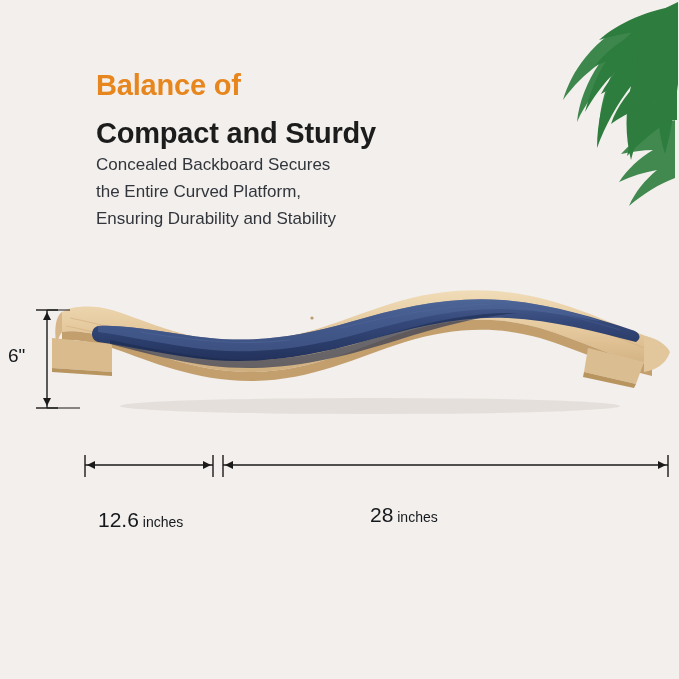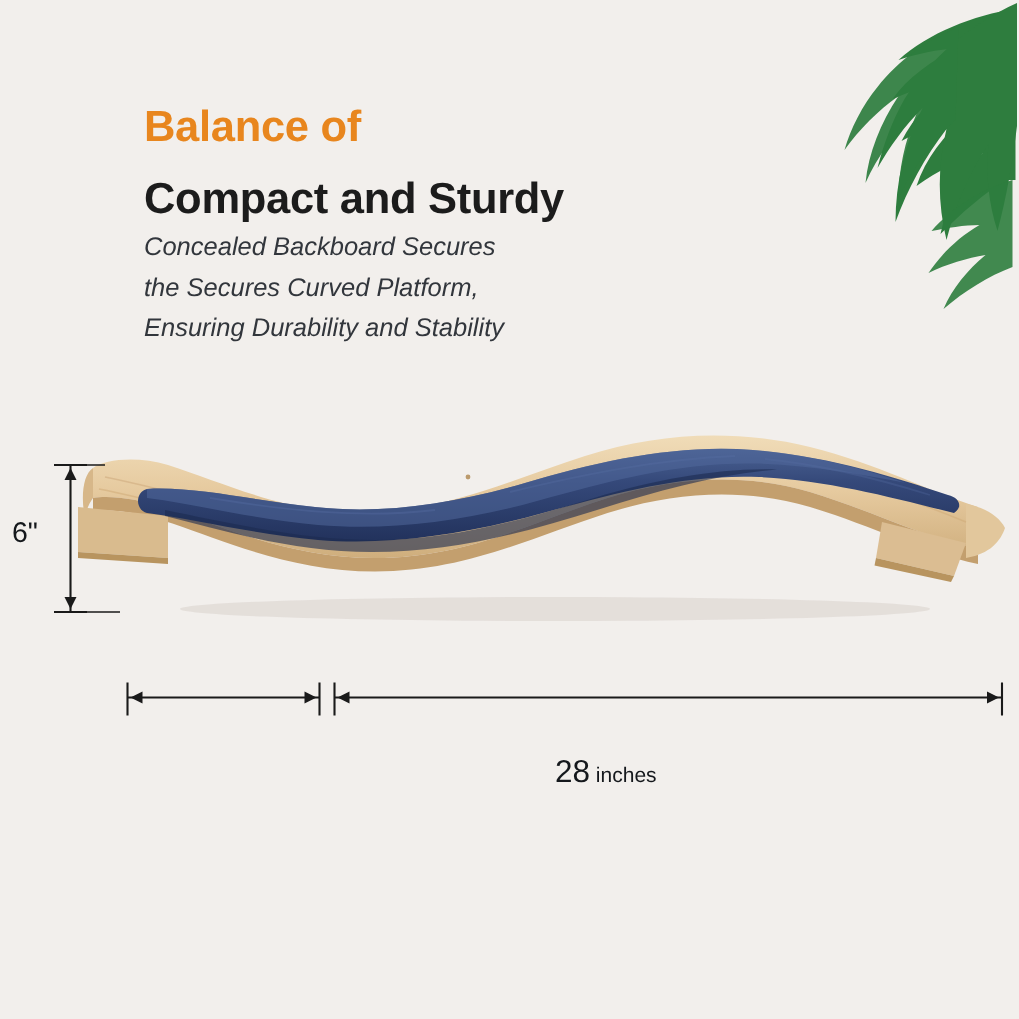--- a/index.html
+++ b/index.html
@@ -48,21 +48,20 @@
     position: absolute;
     left: 96px;
     top: 152px;
     width: 420px;
     font-size: 17px;
     color: #32363c;
     line-height: 1.58;
   }
   .subhead div {
     white-space: nowrap;
-    font-style: italic;
   }
 
   
   .palm {
     position: absolute;
     right: 0;
     top: 0;
     width: 180px;
     height: 250px;
     pointer-events: none;
@@ -125,21 +124,21 @@
     </g>
   </svg>
 
   <div class="headline">
     <p class="line1">Balance of</p>
     <p class="line2">Compact and Sturdy</p>
   </div>
 
   <div class="subhead">
     <div>Concealed Backboard Secures</div>
-    <div>the Secures Curved Platform,</div>
+    <div>the Entire Curved Platform,</div>
     <div>Ensuring Durability and Stability</div>
   </div>
 
   <svg class="product" viewBox="0 0 640 150">
     <defs>
       <linearGradient id="woodGrad" x1="0" y1="0" x2="0" y2="1">
         <stop offset="0%" stop-color="#f0dcb8"></stop>
         <stop offset="45%" stop-color="#e6ca9f"></stop>
         <stop offset="100%" stop-color="#cfae7d"></stop>
       </linearGradient>
@@ -255,18 +254,21 @@
       <path d="M87 465 l 8 -4 l 0 8 Z"></path>
       <path d="M211 465 l -8 -4 l 0 8 Z"></path>
 
       <path d="M225 465 l 8 -4 l 0 8 Z"></path>
       <path d="M666 465 l -8 -4 l 0 8 Z"></path>
     </g>
   </svg>
 
   <div class="dim-label dim-height">6"</div>
 
+  <div class="dim-label dim-depth">
+    <span>12.6</span><span class="unit"> inches</span>
+  </div>
 
   <div class="dim-label dim-width">
     <span>28</span><span class="unit"> inches</span>
   </div>
 
 </div>
 
 </body></html>

